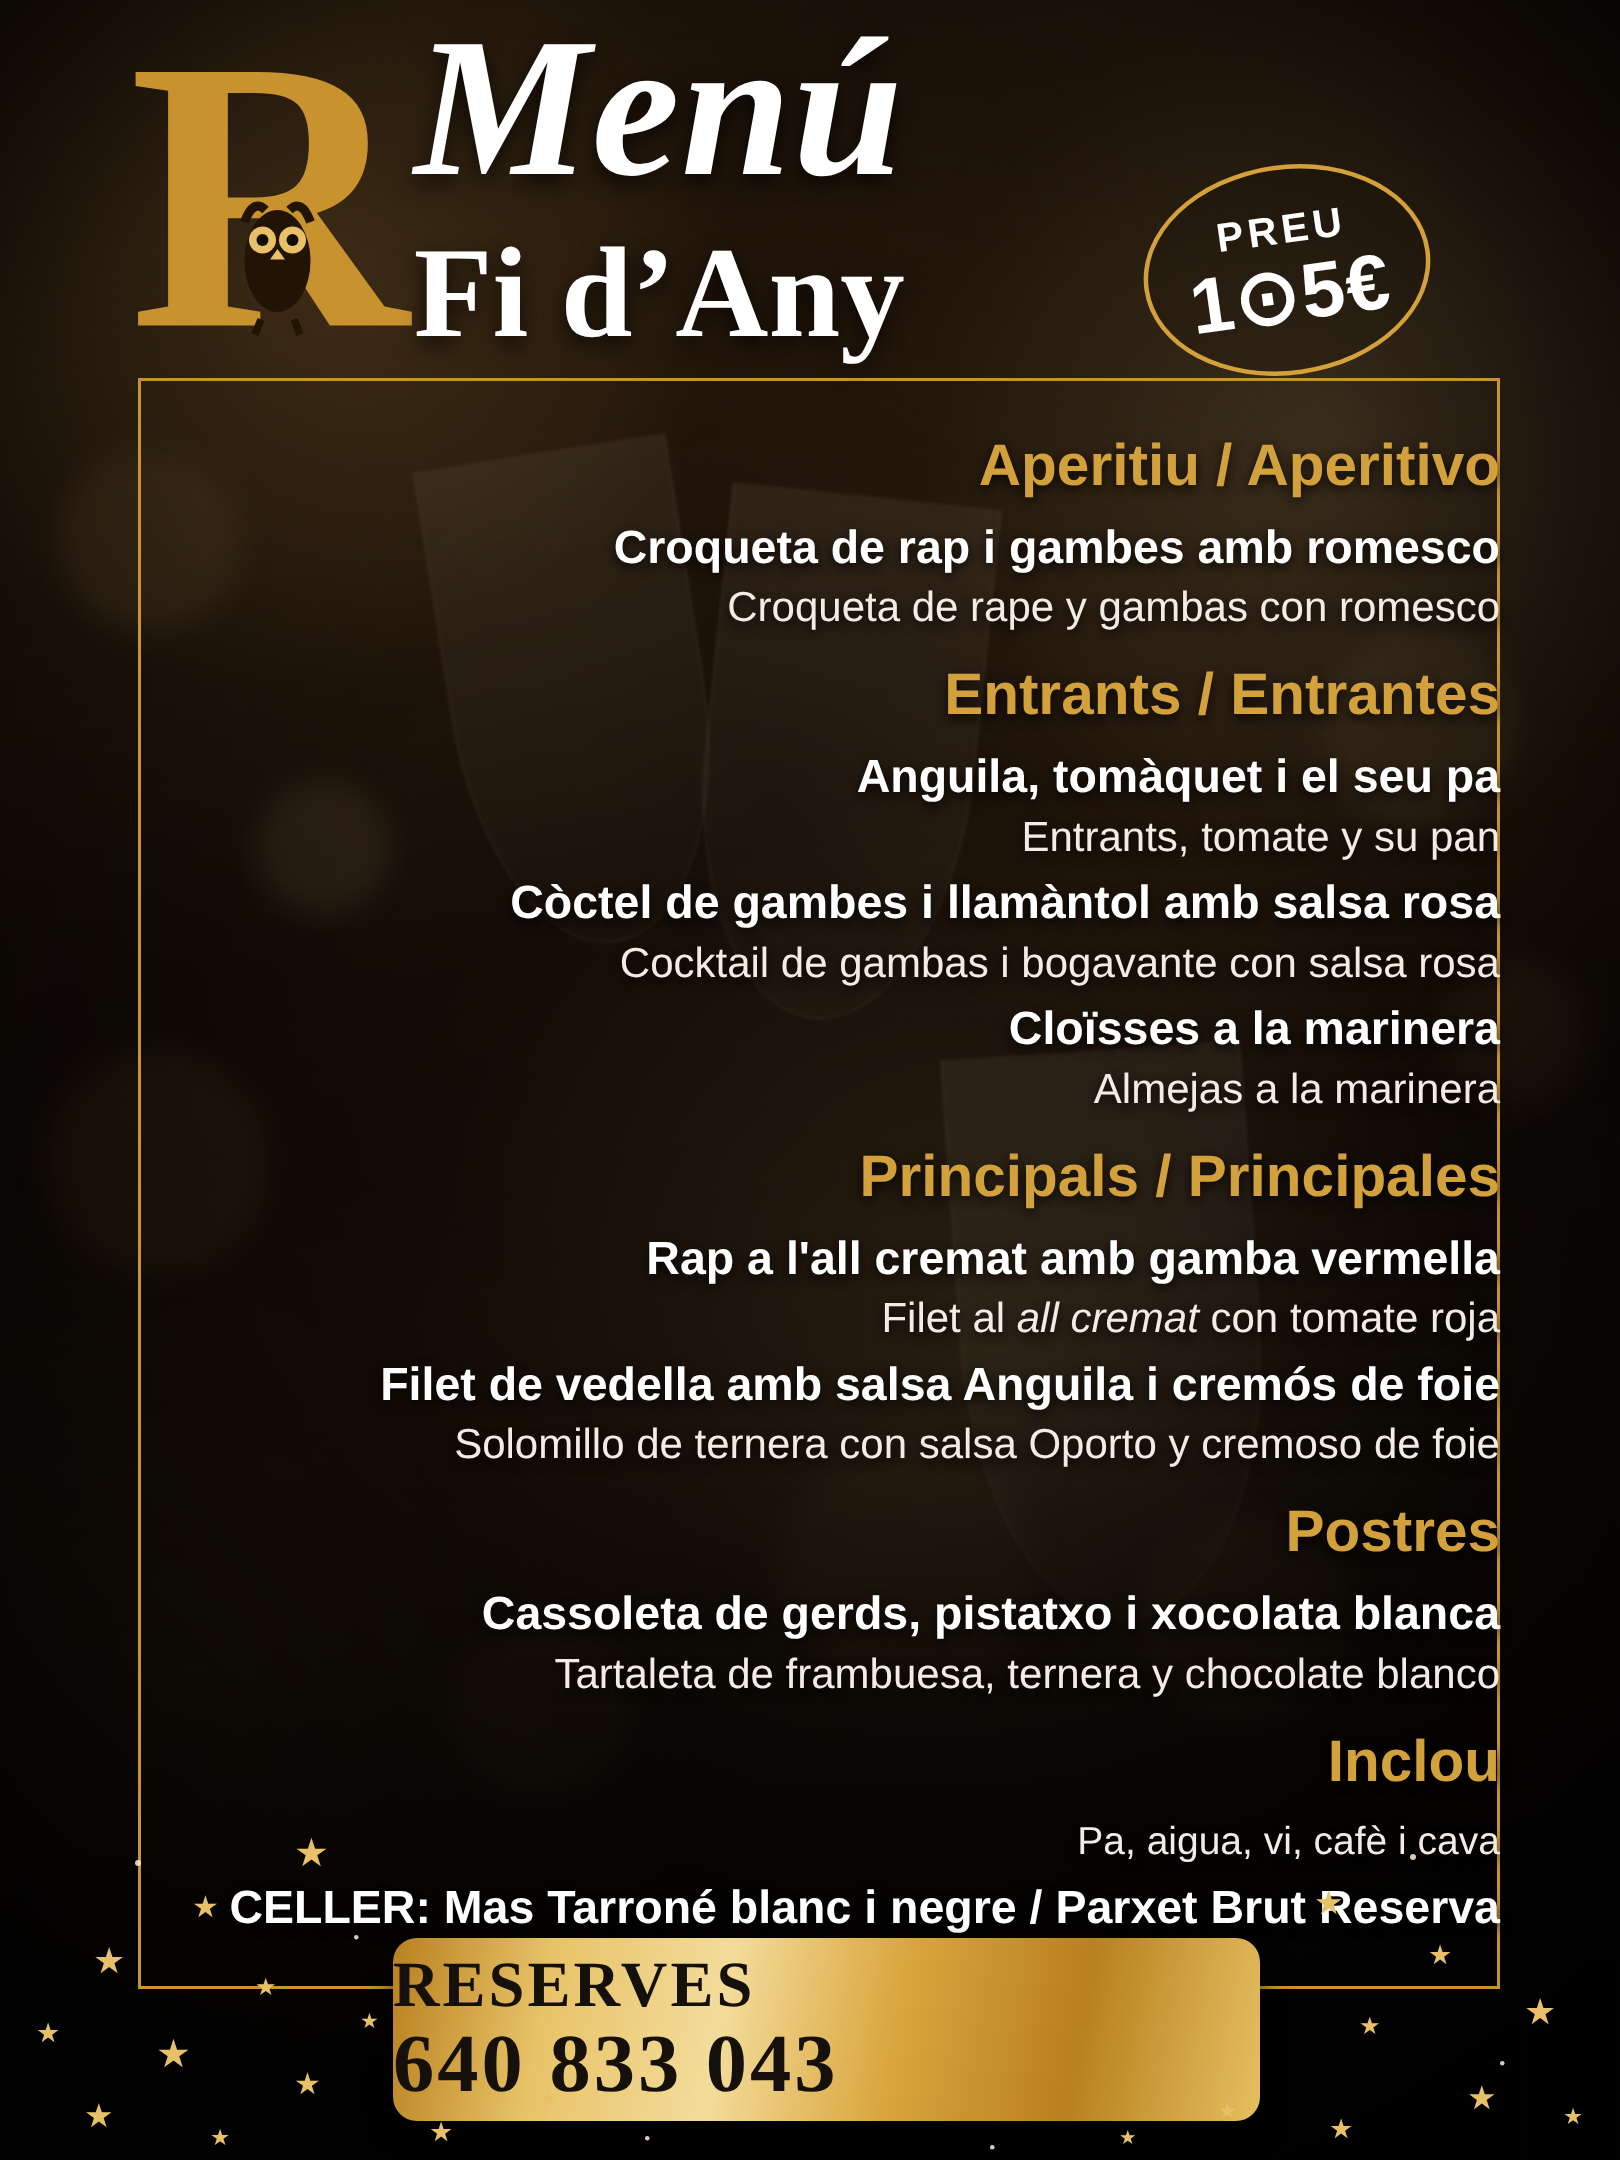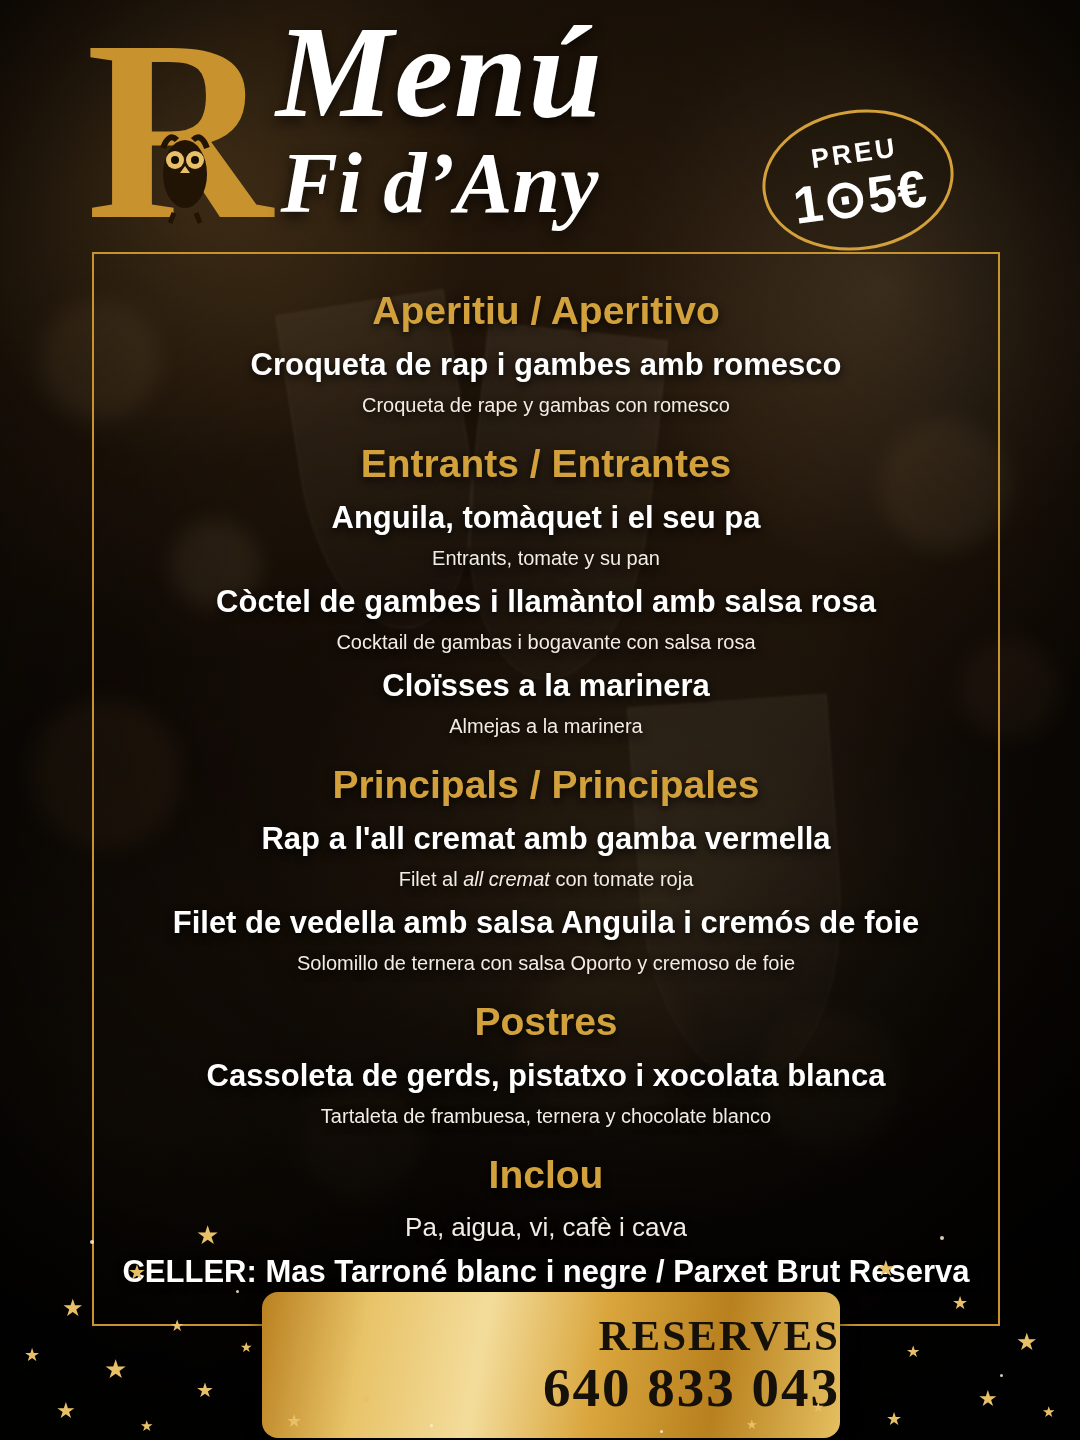--- a/index.html
+++ b/index.html
@@ -63,24 +63,23 @@
     font-family: "Liberation Serif", serif;
     font-weight: 700;
     font-style: italic;
     font-size: 132px;
     line-height: 120px;
     color: #ffffff;
     text-shadow: 0 5px 14px rgba(0,0,0,0.75);
     letter-spacing: 1px;
   }
   .menu-sub {
-    margin-top: 8px;
-    font-family: "Liberation Serif", serif;
-    font-weight: 700;
-    font-style: italic;
+    margin-top: 20px;
+    font-family: "Liberation Serif", serif;
+    font-weight: 700;
     font-size: 86px;
     line-height: 86px;
     color: #ffffff;
     text-shadow: 0 5px 14px rgba(0,0,0,0.75);
   }
 
   .price-badge {
     position: absolute; left: 762px; top: 110px;
     width: 192px; height: 140px;
     border: 3px solid #d4a03a;
@@ -112,21 +111,21 @@
     position: absolute;
     left: 92px; top: 252px;
     width: 908px; height: 1074px;
     border: 2px solid #c8922f;
   }
 
   .content {
     position: absolute;
     left: 92px; top: 252px;
     width: 908px;
-    text-align: center;
+    text-align: right;
     padding-top: 22px;
   }
 
   .section-title {
     font-family: "Liberation Sans", sans-serif;
     font-weight: 700;
     font-size: 39px;
     line-height: 50px;
     color: #d2a13c;
     text-shadow: 0 3px 8px rgba(0,0,0,0.8);
@@ -139,21 +138,21 @@
     font-family: "Liberation Sans", sans-serif;
     font-weight: 700;
     font-size: 31px;
     line-height: 42px;
     color: #ffffff;
     text-shadow: 0 3px 8px rgba(0,0,0,0.85);
   }
   .dish-es {
     font-family: "Liberation Sans", sans-serif;
     font-weight: 400;
-    font-size: 20px;
+    font-size: 28px;
     line-height: 38px;
     color: #f2ece4;
     text-shadow: 0 3px 8px rgba(0,0,0,0.85);
     margin-bottom: 4px;
   }
   .dish-es em { font-style: italic; }
 
   .includes-line {
     font-family: "Liberation Sans", sans-serif;
     font-weight: 400;
@@ -169,26 +168,26 @@
     line-height: 44px;
     color: #ffffff;
     text-shadow: 0 3px 8px rgba(0,0,0,0.85);
     margin-top: 4px;
   }
 
   
   .reserve {
     position: absolute;
     left: 262px; top: 1292px;
-    width: 578px; height: 146px;
+    width: 578px; height: 122px;
     border-radius: 16px;
     background: linear-gradient(100deg, #b9801f 0%, #e8c368 18%, #f3dc9b 38%, #d9a53c 58%, #b8801e 78%, #e5bf60 100%);
     box-shadow: 0 6px 18px rgba(0,0,0,0.6);
     display: flex; flex-direction: column;
-    align-items: flex-end; justify-content: center;
+    align-items: flex-start; justify-content: center;
   }
   .reserve .rv-label {
     font-family: "Liberation Serif", serif;
     font-weight: 700;
     font-size: 43px;
     line-height: 46px;
     color: #16100a;
     letter-spacing: 2px;
   }
   .reserve .rv-phone {

